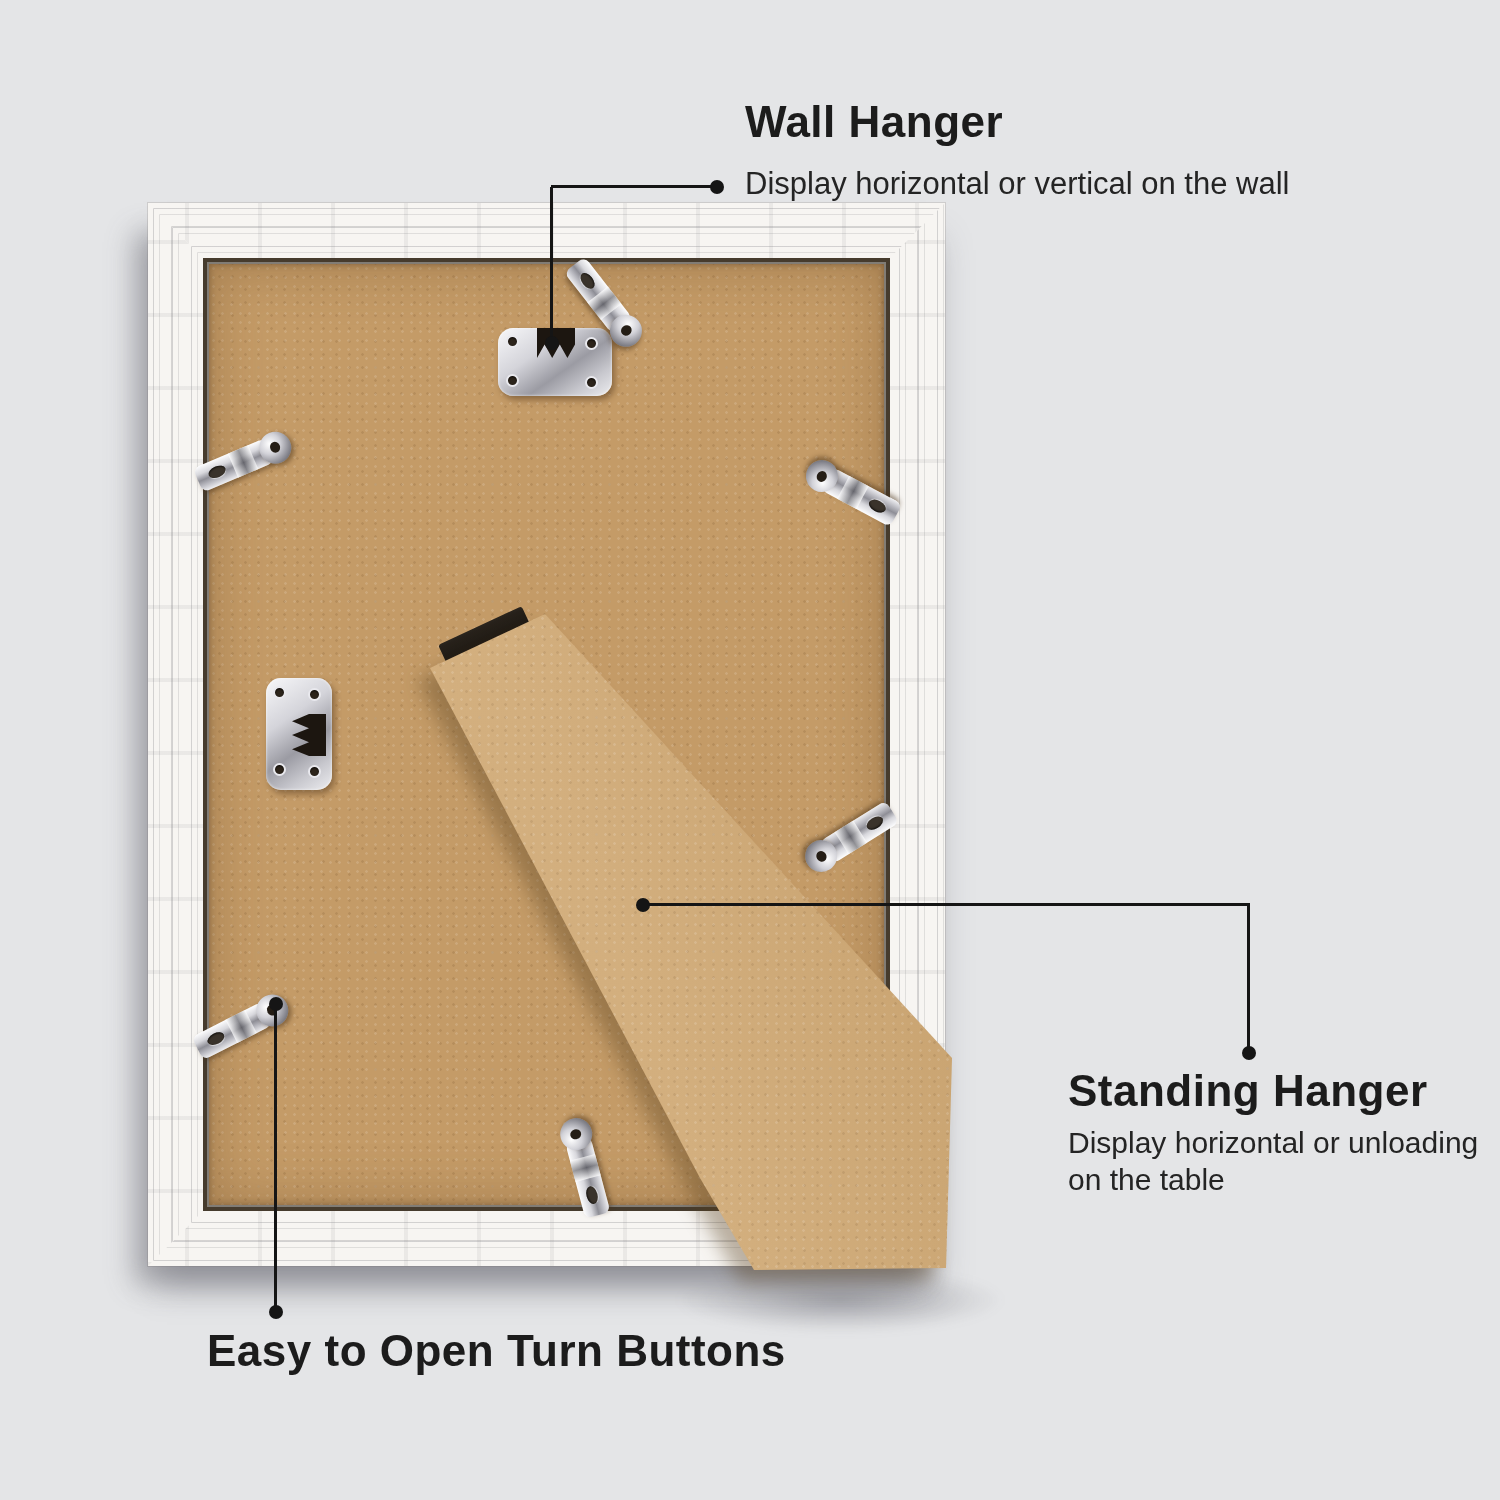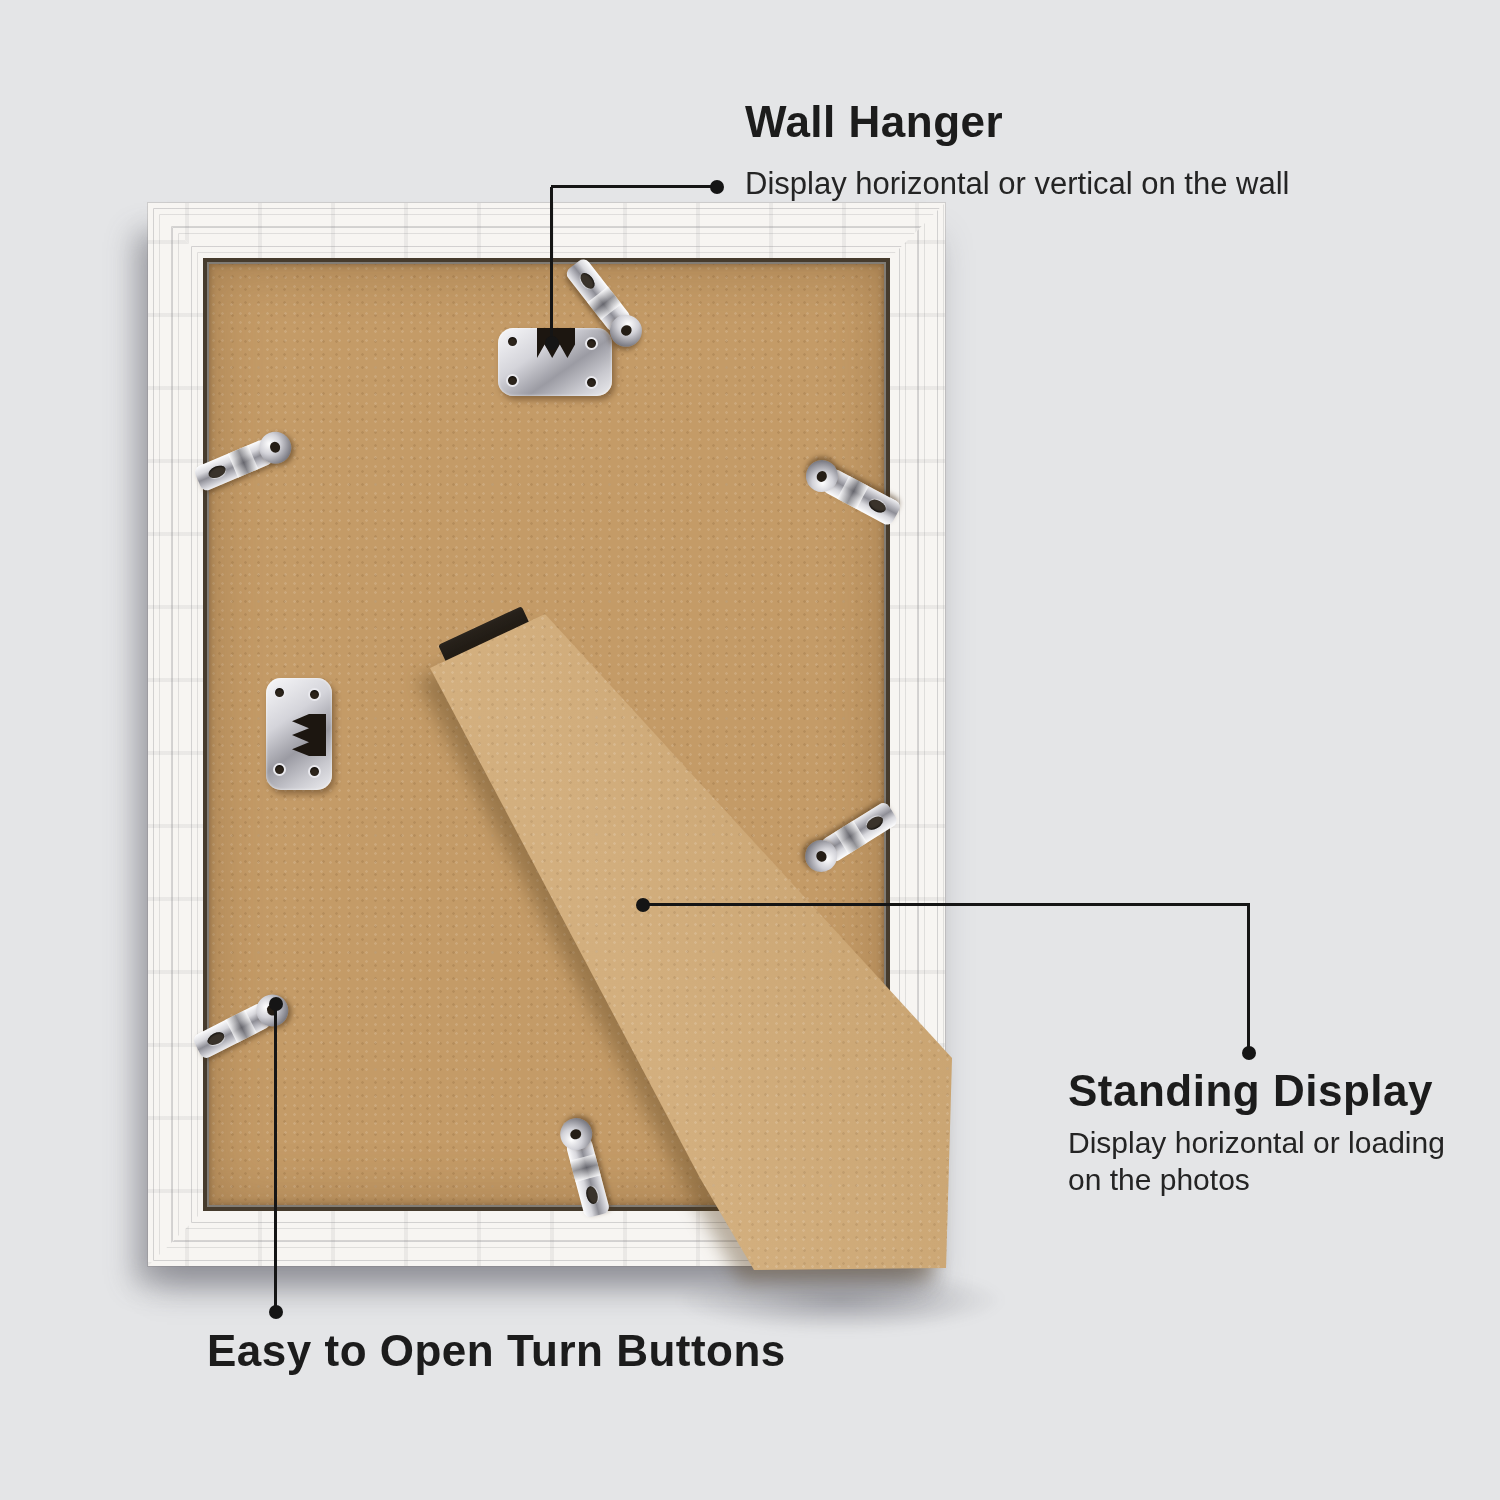--- a/index.html
+++ b/index.html
@@ -202,26 +202,26 @@
   <div class="dot" style="left:269px;top:1305px;"></div>
 
   <div class="ann" style="left:745px;top:166px;">
     <div class="ann-sub">Display horizontal or vertical on the wall</div>
   </div>
   <div class="ann" style="left:745px;top:97px;">
     <div class="ann-title">Wall Hanger</div>
   </div>
 
   <div class="ann" style="left:1068px;top:1066px;">
-    <div class="ann-title">Standing Display</div>
+    <div class="ann-title">Standing Hanger</div>
   </div>
   <div class="ann" style="left:1068px;top:1124px;width:420px;">
     <div class="ann-sub wrap">
-      <span>Display horizontal or loading</span><br>
-      <span>on the photos</span>
+      <span>Display horizontal or unloading</span><br>
+      <span>on the table</span>
     </div>
   </div>
 
   <div class="ann" style="left:207px;top:1326px;">
     <div class="ann-title">Easy to Open Turn Buttons</div>
   </div>
 
 </div>
 
 </body></html>

